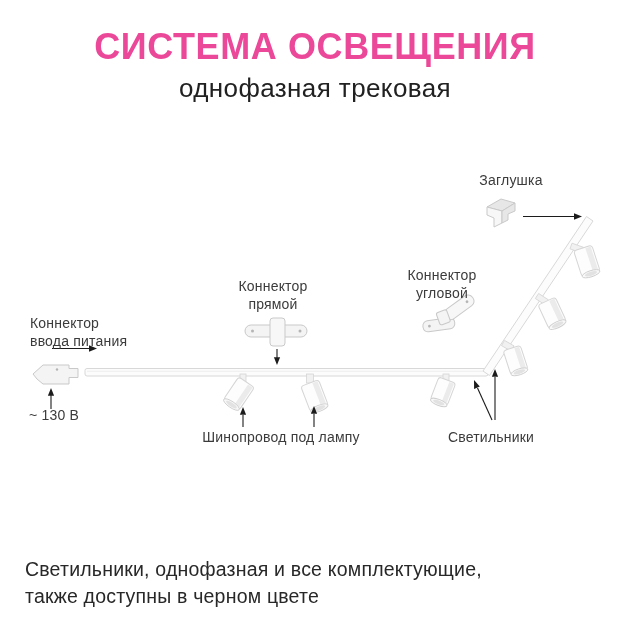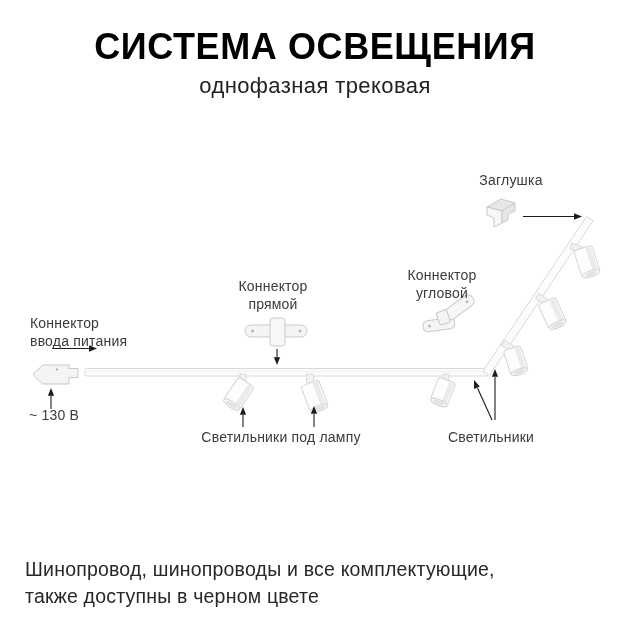--- a/index.html
+++ b/index.html
@@ -16,24 +16,24 @@
     position: absolute;
     top: 26px;
     left: 0;
     width: 630px;
     text-align: center;
   }
   .title {
     font-size: 36px;
     font-weight: 700;
     letter-spacing: 0.6px;
-    color: #000000;
+    color: #ec4899;
   }
   .subtitle {
-    font-size: 22px;
+    font-size: 26px;
     font-weight: 400;
     letter-spacing: 0.4px;
     color: #212121;
     margin-top: 5px;
   }
   .diagram { position: absolute; inset: 0; }
   .diagram-svg { position: absolute; left: 0; top: 0; }
   .dlabel {
     position: absolute;
     font-size: 14px;
@@ -210,20 +210,20 @@
     </svg>
 
     <div class="dlabel centered" style="left:511px; top:171px">Заглушка</div>
     <div class="dlabel centered" style="left:273px; top:277px">Коннектор
 прямой</div>
     <div class="dlabel centered" style="left:442px; top:266px">Коннектор
 угловой</div>
     <div class="dlabel" style="left:30px; top:314px">Коннектор
 ввода питания</div>
     <div class="dlabel" style="left:29px; top:406px">~ 130 В</div>
-    <div class="dlabel centered" style="left:281px; top:428px">Светильники под лампу</div>
+    <div class="dlabel centered" style="left:281px; top:428px">Шинопровод под лампу</div>
     <div class="dlabel centered" style="left:491px; top:428px">Светильники</div>
   </div>
 
-  <div class="footer">Шинопровод, шинопроводы и все комплектующие,
+  <div class="footer">Светильники, однофазная и все комплектующие,
 также доступны в черном цвете</div>
 
 </div>
 
 </body></html>

